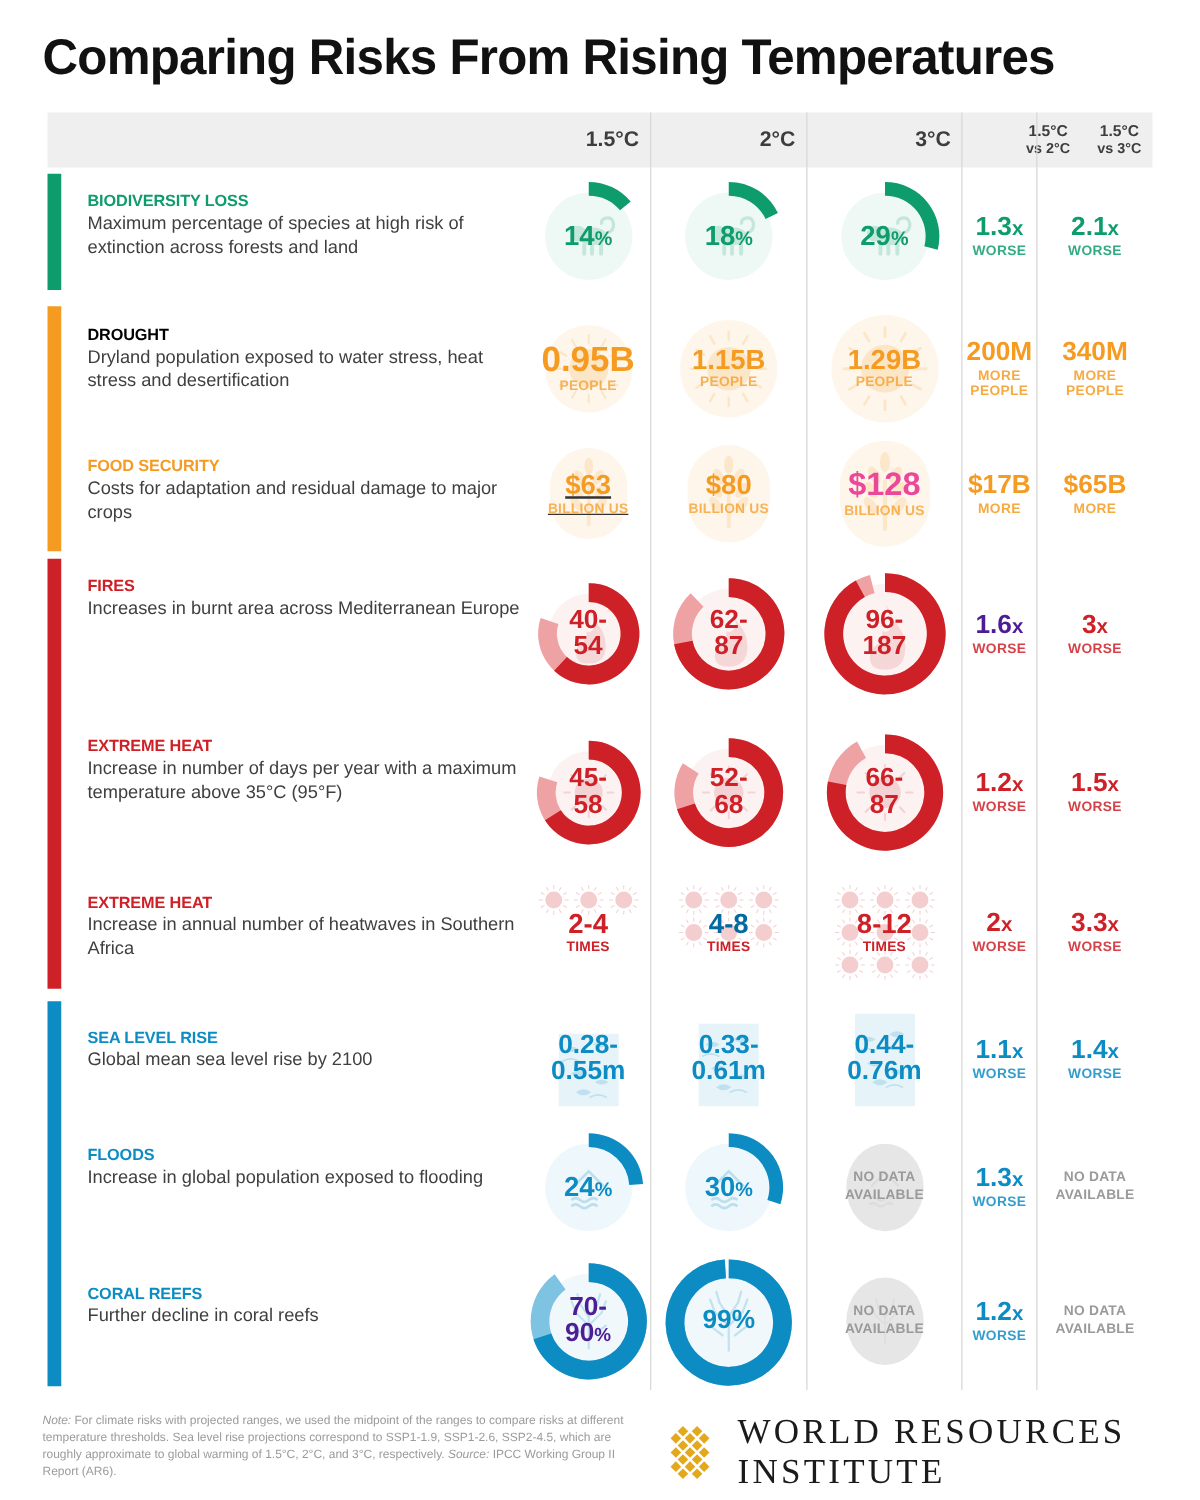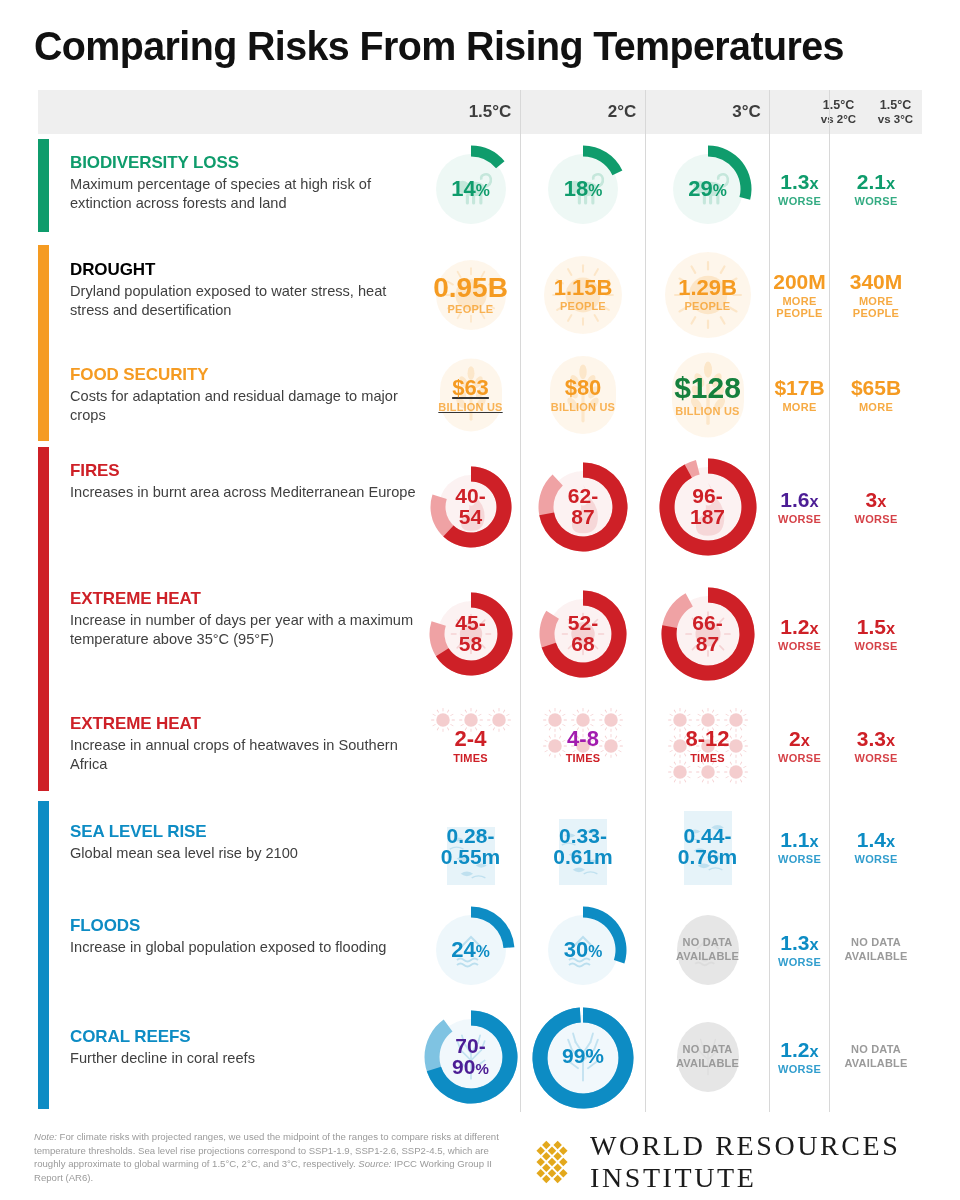--- a/index.html
+++ b/index.html
@@ -42,21 +42,21 @@
   .vdiv {
     position: absolute; top: 0; width: 1px; background: #d8d8d8;
   }
 
   
   .row { position: absolute; left: 0; width: 884px; }
   .colorbar { position: absolute; left: 0; width: 11px; border-radius: 0; }
 
   .label-block { position: absolute; left: 32px; width: 350px; }
   .risk-title {
-    font-size: 17px; font-weight: bold; letter-spacing: -0.1px;
+    font-size: 13px; font-weight: bold; letter-spacing: -0.1px;
     margin-bottom: 2px; text-transform: uppercase;
   }
   .risk-desc {
     font-size: 14.6px; color: #3f3f3f; line-height: 1.27;
     font-weight: normal;
   }
 
   
   .cell {
     position: absolute; top: 0; height: 100%;
@@ -365,21 +365,21 @@
       <ellipse cx="50" cy="16" rx="7" ry="14"></ellipse>
       <ellipse cx="35" cy="34" rx="7" ry="13" transform="rotate(-28 35 34)"></ellipse>
       <ellipse cx="65" cy="34" rx="7" ry="13" transform="rotate(28 65 34)"></ellipse>
       <ellipse cx="31" cy="55" rx="7" ry="13" transform="rotate(-34 31 55)"></ellipse>
       <ellipse cx="69" cy="55" rx="7" ry="13" transform="rotate(34 69 55)"></ellipse>
       <ellipse cx="30" cy="76" rx="7" ry="13" transform="rotate(-38 30 76)"></ellipse>
       <ellipse cx="70" cy="76" rx="7" ry="13" transform="rotate(38 70 76)"></ellipse>
     </g>
               </svg>
     <div style="position:relative;z-index:4;text-align:center;">
-      <div class="val" style="color:#15803d;font-size:30px;">$128</div>
+      <div class="val" style="color:#ec4899;font-size:26px;">$128</div>
       <div class="unit" style="color:rgba(245,155,34,0.75);">BILLION US</div>
     </div>
   </div>
           </div>
           <div class="cell" style="left:732px;width:59px;">
             <div class="cmp">
          <div class="num" style="color:#F59B22;">$17B<span class="x"></span></div>
          <div class="sub" style="color:rgba(245,155,34,0.85);">MORE</div>
        </div>
           </div>
@@ -548,21 +548,21 @@
           <div class="cell" style="left:792px;width:92px;">
             <div class="cmp">
          <div class="num" style="color:#CE2027;">1.5<span class="x">x</span></div>
          <div class="sub" style="color:rgba(206,32,39,0.85);">WORSE</div>
        </div>
           </div>
         </div>
         <div class="row" style="top:606px;height:100px;">
           <div class="label-block" style="top:18px;">
       <div class="risk-title" style="color:#CE2027;">EXTREME HEAT</div>
-      <div class="risk-desc">Increase in annual crops of heatwaves in Southern Africa</div>
+      <div class="risk-desc">Increase in annual number of heatwaves in Southern Africa</div>
     </div>
           <div class="cell" style="left:383px;width:99px;">
             <div class="vizwrap" style="width:82px;height:78px;">
     <div style="position:absolute;left:0;top:0;width:82px;height:78px;">
                 <div style="position:absolute;left:0px;top:0px;width:26px;height:26px;">
                   <svg width="26" height="26" viewBox="0 0 100 100" style="position:absolute;left:50%;top:50%;transform:translate(-50%,-50%);opacity:0.22">
     <g fill="#CE2027">
                       <circle cx="50" cy="50" r="26"></circle>
                       <rect x="48.5" y="4" width="3" height="13" rx="1.5" transform="rotate(0 50 50)"></rect>
                       <rect x="48.5" y="4" width="3" height="13" rx="1.5" transform="rotate(30 50 50)"></rect>
@@ -736,21 +736,21 @@
                       <rect x="48.5" y="4" width="3" height="13" rx="1.5" transform="rotate(210 50 50)"></rect>
                       <rect x="48.5" y="4" width="3" height="13" rx="1.5" transform="rotate(240 50 50)"></rect>
                       <rect x="48.5" y="4" width="3" height="13" rx="1.5" transform="rotate(270 50 50)"></rect>
                       <rect x="48.5" y="4" width="3" height="13" rx="1.5" transform="rotate(300 50 50)"></rect>
                       <rect x="48.5" y="4" width="3" height="13" rx="1.5" transform="rotate(330 50 50)"></rect>
                     </g>
                   </svg>
                 </div>
               </div>
     <div style="position:relative;z-index:4;text-align:center;">
-      <div class="val" style="color:#a21caf;font-size:22px;">4-8</div>
+      <div class="val" style="color:#0369a1;font-size:22px;">4-8</div>
       <div class="unit" style="color:#CE2027;">TIMES</div>
     </div>
   </div>
           </div>
           <div class="cell" style="left:608px;width:123px;">
             <div class="vizwrap" style="width:82px;height:78px;">
     <div style="position:absolute;left:0;top:0;width:82px;height:78px;">
                 <div style="position:absolute;left:0px;top:0px;width:26px;height:26px;">
                   <svg width="26" height="26" viewBox="0 0 100 100" style="position:absolute;left:50%;top:50%;transform:translate(-50%,-50%);opacity:0.22">
     <g fill="#CE2027">

